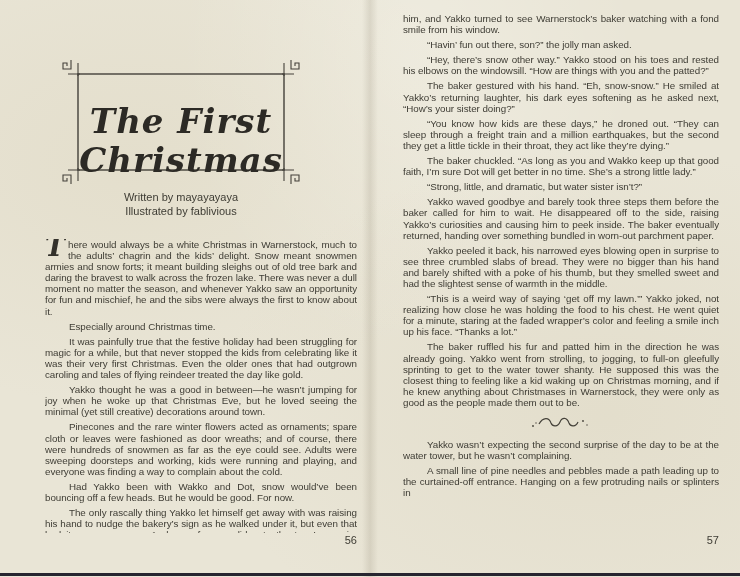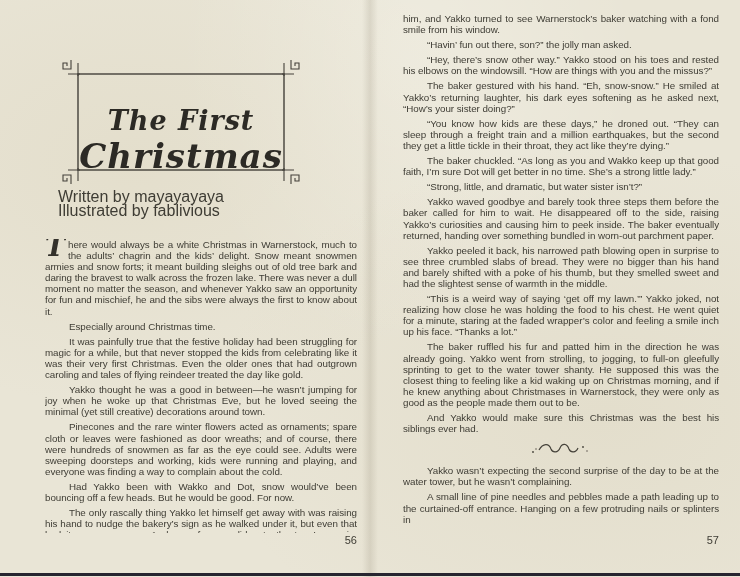--- a/index.html
+++ b/index.html
@@ -35,25 +35,25 @@
   .title-frame svg{position:absolute;left:0;top:0;}
   .title-text{
     position:absolute;left:0;top:0;width:100%;height:100%;
     display:flex;flex-direction:column;align-items:center;justify-content:center;
     padding-top:2px;box-sizing:border-box;
     font-family:"DejaVu Serif", serif;
     font-style:italic;font-weight:600;
     color:#2c2a25;line-height:1.12;
     letter-spacing:1px;
   }
-  .title-line1{font-size:27px;margin-top:35px;}
+  .title-line1{font-size:34px;margin-top:35px;}
   .title-line2{font-size:34px;}
   .byline{
     position:absolute;left:58px;top:190px;width:246px;
-    text-align:left;font-size:16px;line-height:14px;color:#3e3c34;
+    text-align:center;font-size:11px;line-height:14px;color:#3e3c34;
   }
 
   
   .body-text{
     position:absolute;overflow:hidden;
     font-size:9.8px;line-height:11.1px;letter-spacing:-0.05px;
     text-align:justify;
   }
   .body-left{left:45px;top:239px;width:312px;height:294px;}
   .body-right{left:33px;top:13px;width:316px;height:520px;}
@@ -132,30 +132,29 @@
       <p>The only rascally thing Yakko let himself get away with was raising his hand to nudge the bakery’s sign as he walked under it, but even that had its consequences. A clump of snow slid onto the toon’s noggin, startling an amused laugh out of him as he shook it off. Another laugh echoed behind</p>
     </div>
 
     <div class="page-number page-number-left">56</div>
   </div>
 
   <div class="page page-right">
     <div class="body-text body-right">
       <p class="no-indent">him, and Yakko turned to see Warnerstock’s baker watching with a fond smile from his window.</p>
       <p>“Havin’ fun out there, son?” the jolly man asked.</p>
-      <p>“Hey, there’s snow other way.” Yakko stood on his toes and rested his elbows on the windowsill. “How are things with you and the missus?”</p>
+      <p>“Hey, there’s snow other way.” Yakko stood on his toes and rested his elbows on the windowsill. “How are things with you and the patted?”</p>
       <p>The baker gestured with his hand. “Eh, snow-snow.” He smiled at Yakko’s returning laughter, his dark eyes softening as he asked next, “How’s your sister doing?”</p>
       <p>“You know how kids are these days,” he droned out. “They can sleep through a freight train and a million earthquakes, but the second they get a little tickle in their throat, they act like they’re dying.”</p>
       <p>The baker chuckled. “As long as you and Wakko keep up that good faith, I’m sure Dot will get better in no time. She’s a strong little lady.”</p>
       <p>“Strong, little, and dramatic, but water sister isn’t?”</p>
       <p>Yakko waved goodbye and barely took three steps them before the baker called for him to wait. He disappeared off to the side, raising Yakko’s curiosities and causing him to peek inside. The baker eventually returned, handing over something bundled in worn-out parchment paper.</p>
-      <p>Yakko peeled it back, his narrowed path blowing open in surprise to see three crumbled slabs of bread. They were no bigger than his hand and barely shifted with a poke of his thumb, but they smelled sweet and had the slightest sense of warmth in the middle.</p>
+      <p>Yakko peeled it back, his narrowed eyes blowing open in surprise to see three crumbled slabs of bread. They were no bigger than his hand and barely shifted with a poke of his thumb, but they smelled sweet and had the slightest sense of warmth in the middle.</p>
       <p>“This is a weird way of saying ‘get off my lawn.’” Yakko joked, not realizing how close he was holding the food to his chest. He went quiet for a minute, staring at the faded wrapper’s color and feeling a smile inch up his face. “Thanks a lot.”</p>
       <p>The baker ruffled his fur and patted him in the direction he was already going. Yakko went from strolling, to jogging, to full-on gleefully sprinting to get to the water tower shanty. He supposed this was the closest thing to feeling like a kid waking up on Christmas morning, and if he knew anything about Christmases in Warnerstock, they were only as good as the people made them out to be.</p>
-      <p>And Yakko would make sure this Christmas was the best his siblings ever had.</p>
 
       <div class="divider">
         <svg width="64" height="14" viewBox="0 0 64 14" aria-hidden="true">
           <path class="flourish-stroke" d="M10 9 C14 2, 20 2, 22 8 C23.5 12, 29 12, 31 7 C33 2, 38 2, 40 8 C41.5 12, 47 12, 49 7"></path>
           <circle cx="4" cy="11" r="0.9" fill="#45423a"></circle>
           <circle cx="7" cy="8" r="0.7" fill="#45423a"></circle>
           <circle cx="54" cy="6" r="0.9" fill="#45423a"></circle>
           <circle cx="58" cy="10" r="0.7" fill="#45423a"></circle>
         </svg>
       </div>

